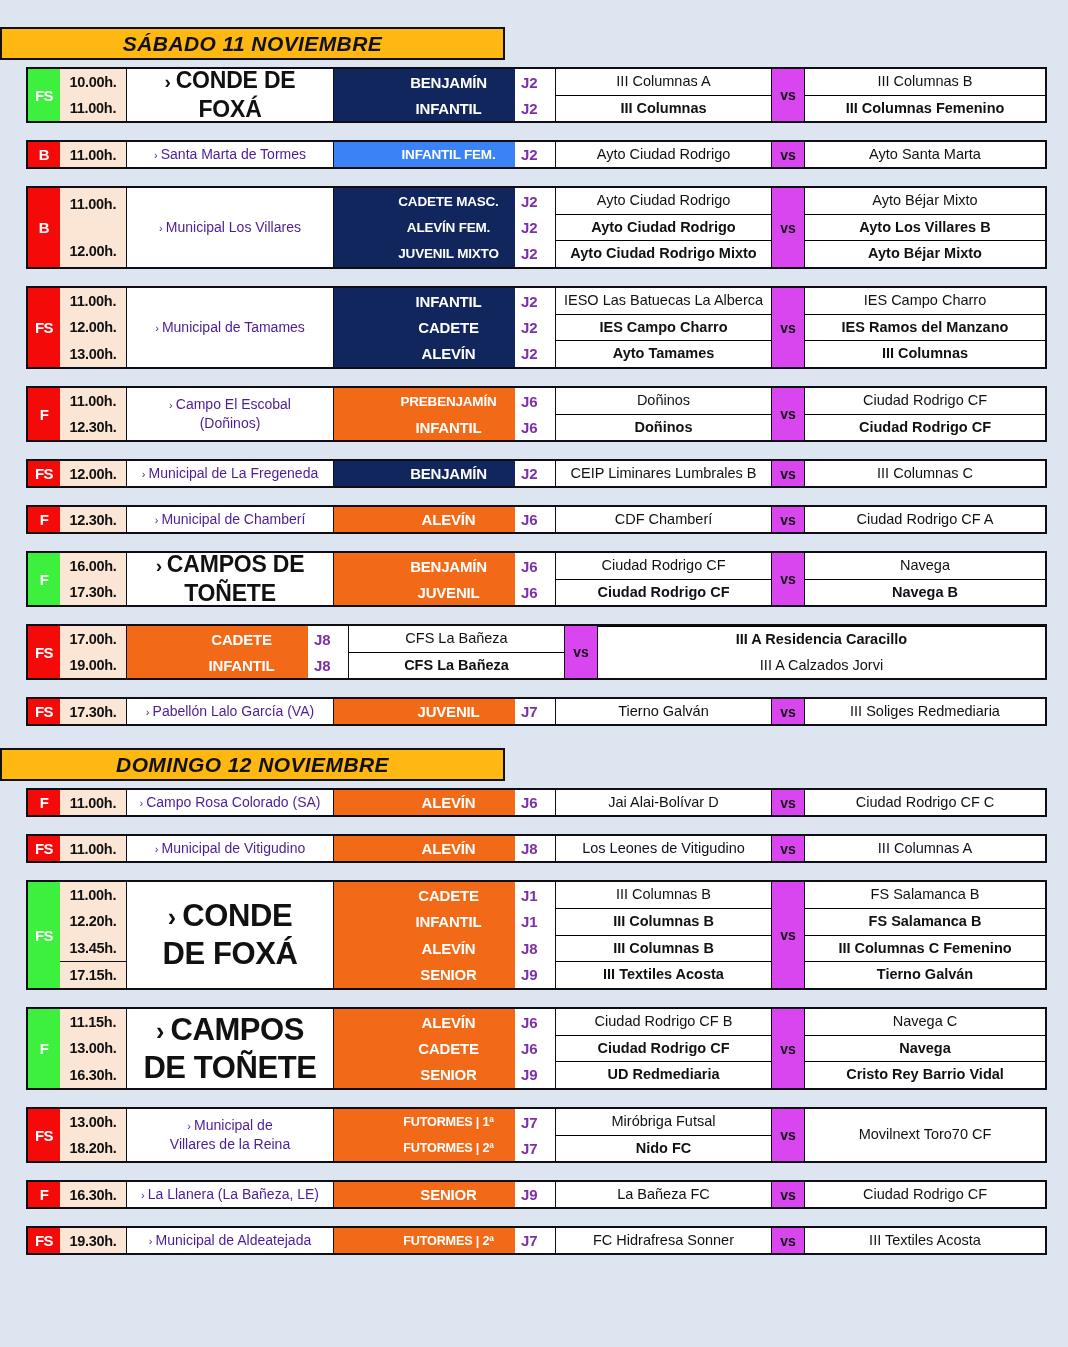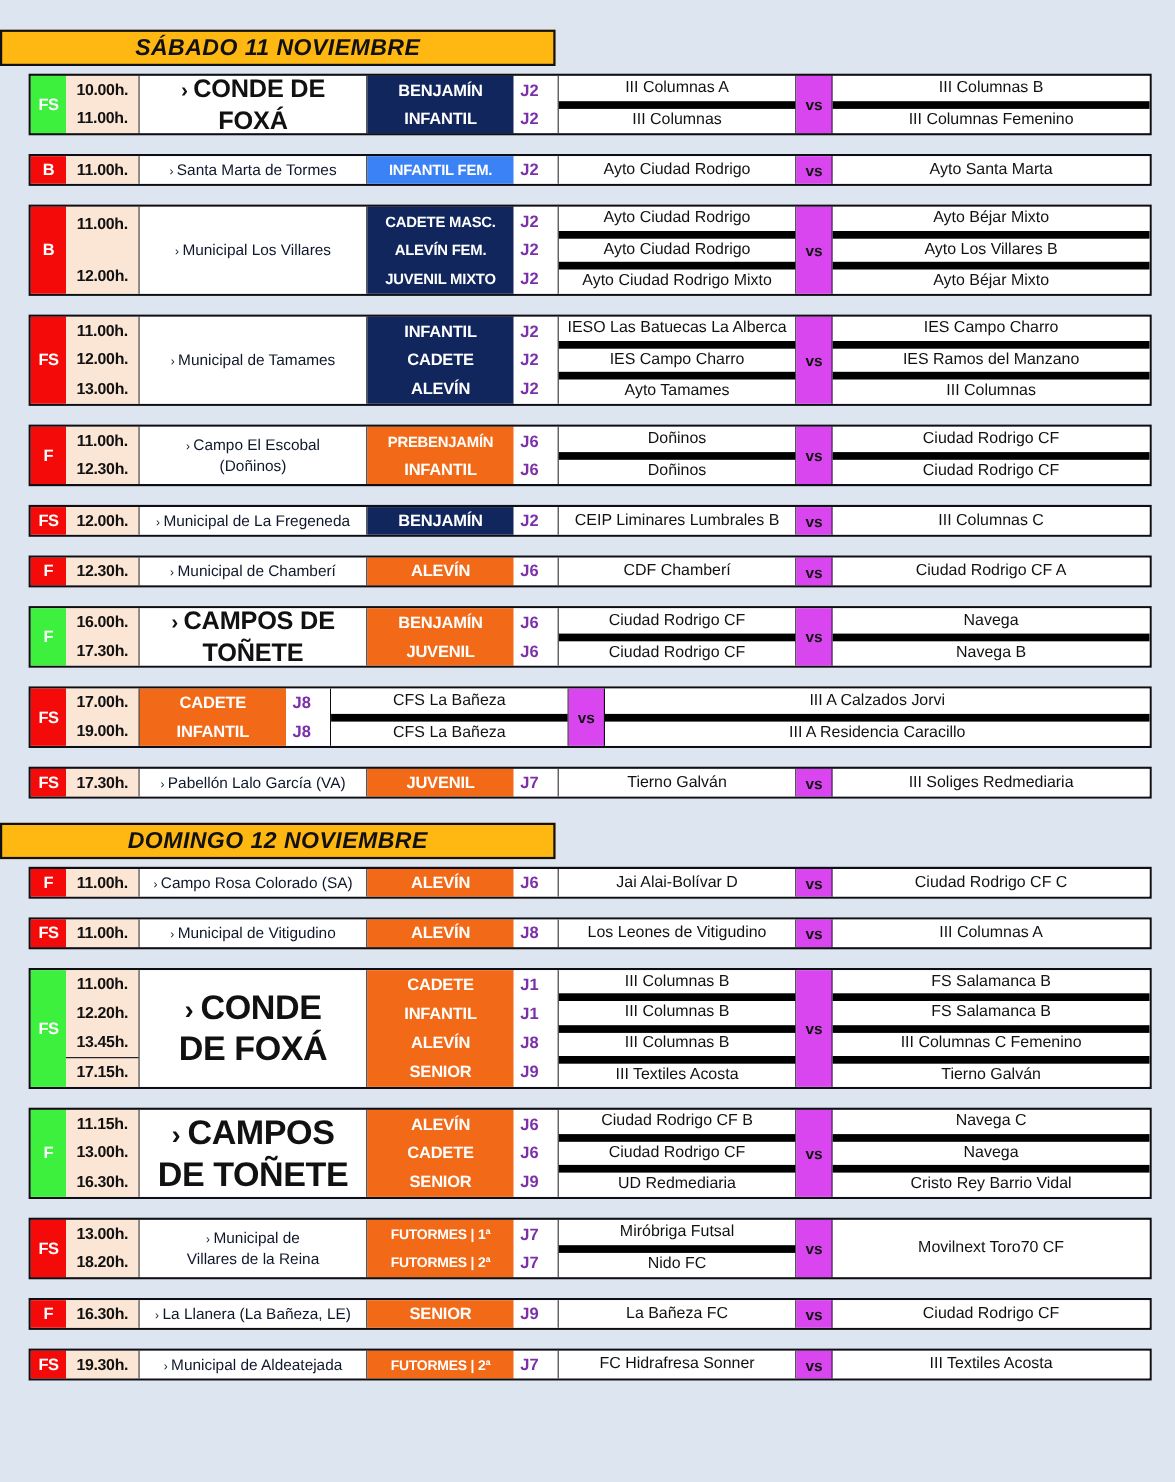--- a/index.html
+++ b/index.html
@@ -59,34 +59,34 @@
   .c-time .cell.sep{border-top:1px solid #0e0e14;}
 
   .c-venue{
     flex:0 0 207px;width:207px;
     border-right:1px solid #0e0e14;
     background:#fff;
     display:flex;align-items:center;justify-content:center;
     text-align:center;
     padding:0 4px;box-sizing:border-box;
   }
-  .c-venue .vtxt{font-size:14px;color:#0f172a;line-height:1.35;}
+  .c-venue .vtxt{font-size:14px;color:#4c1d95;line-height:1.35;}
   .c-venue .vtxt .arrow{font-size:11px;}
   .c-venue.big .vtxt{
     font-size:23px;font-weight:bold;color:#111;letter-spacing:-0.2px;line-height:1.25;
   }
   .c-venue.big .vtxt .arrow{font-size:19px;}
   .c-venue.huge .vtxt{
     font-size:31px;font-weight:bold;color:#111;letter-spacing:-0.4px;line-height:1.22;
   }
   .c-venue.huge .vtxt .arrow{font-size:25px;}
 
   .c-cat{
     flex:0 0 133px;width:133px;
-    display:flex;flex-direction:column;
+    display:flex;flex-direction:column;padding-left:48px;
   }
   .c-cat .cell{
     flex:1 1 0;display:flex;align-items:center;justify-content:center;
     color:#fff;font-weight:bold;font-size:15px;letter-spacing:-0.2px;
     white-space:nowrap;
   }
   .c-cat .cell.small{font-size:13.5px;}
   .c-cat .cell.xsmall{font-size:12.7px;}
 
   .c-j{
@@ -102,21 +102,21 @@
   .c-home{
     flex:0 0 215px;width:215px;
     border-right:1px solid #0e0e14;
     display:flex;flex-direction:column;background:#fff;
   }
   .c-home .cell, .c-away .cell{
     flex:1 1 0;display:flex;align-items:center;justify-content:center;
     font-size:14.5px;color:#111;text-align:center;line-height:1.2;
     padding:0 3px;box-sizing:border-box;
   }
-  .c-home .cell.sep, .c-away .cell.sep{border-top:7px solid #000000;}
+  .c-home .cell.sep, .c-away .cell.sep{border-top:1px solid #000000;font-weight:bold;}
   .c-vs{
     flex:0 0 32px;width:32px;
     background:#d946ef;
     border-right:1px solid #0e0e14;
     display:flex;align-items:center;justify-content:center;
     font-weight:bold;font-size:14px;color:#111;
   }
   .c-away{
     flex:1 1 auto;
     display:flex;flex-direction:column;background:#fff;
@@ -363,22 +363,22 @@
       <div class="c-j">
         <div class="cell">J8</div>
         <div class="cell">J8</div>
       </div>
       <div class="c-home">
         <div class="cell">CFS La Bañeza</div>
         <div class="cell sep">CFS La Bañeza</div>
       </div>
       <div class="c-vs">vs</div>
       <div class="c-away">
+        <div class="cell sep">III A Residencia Caracillo</div>
         <div class="cell">III A Calzados Jorvi</div>
-        <div class="cell sep">III A Residencia Caracillo</div>
       </div>
     </div>
     <div style="height: 17px;"></div>
     <div class="block" style="height: 29px;">
       <div class="c-sport" style="background: rgb(245, 10, 10); color: rgb(255, 255, 255);">FS</div>
       <div class="c-time">
         <div class="cell">17.30h.</div>
       </div>
       <div class="c-venue">
         <div class="vtxt"><span class="arrow">› </span><span>Pabellón Lalo García (VA)</span></div>

